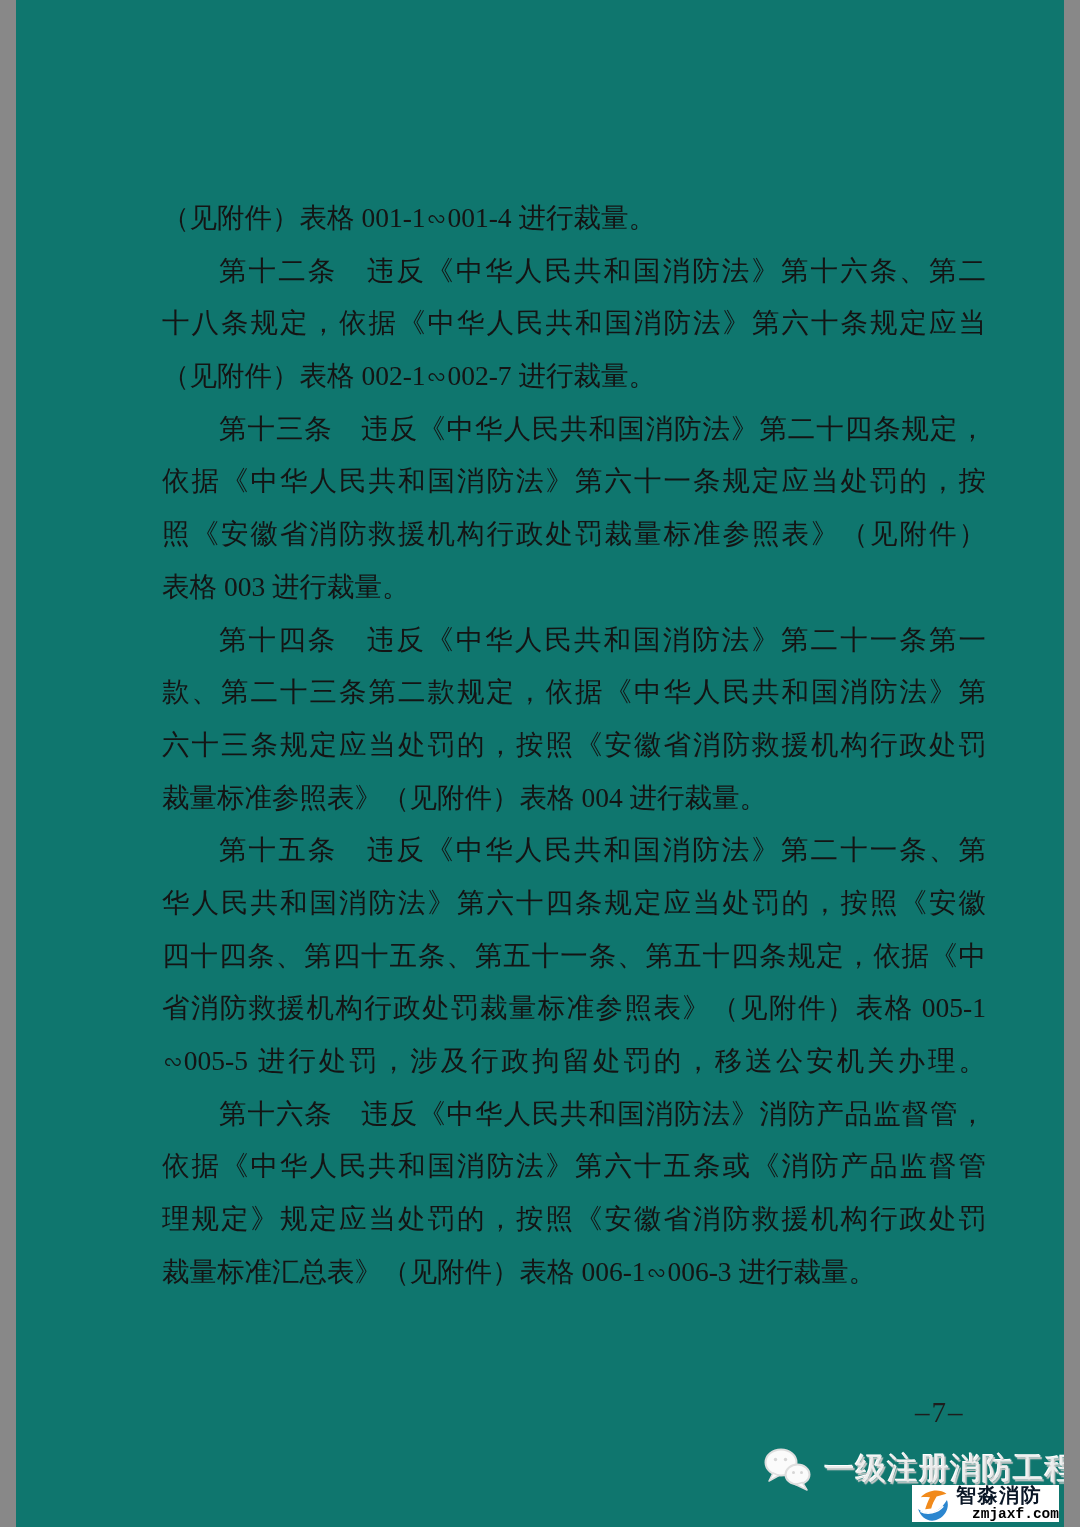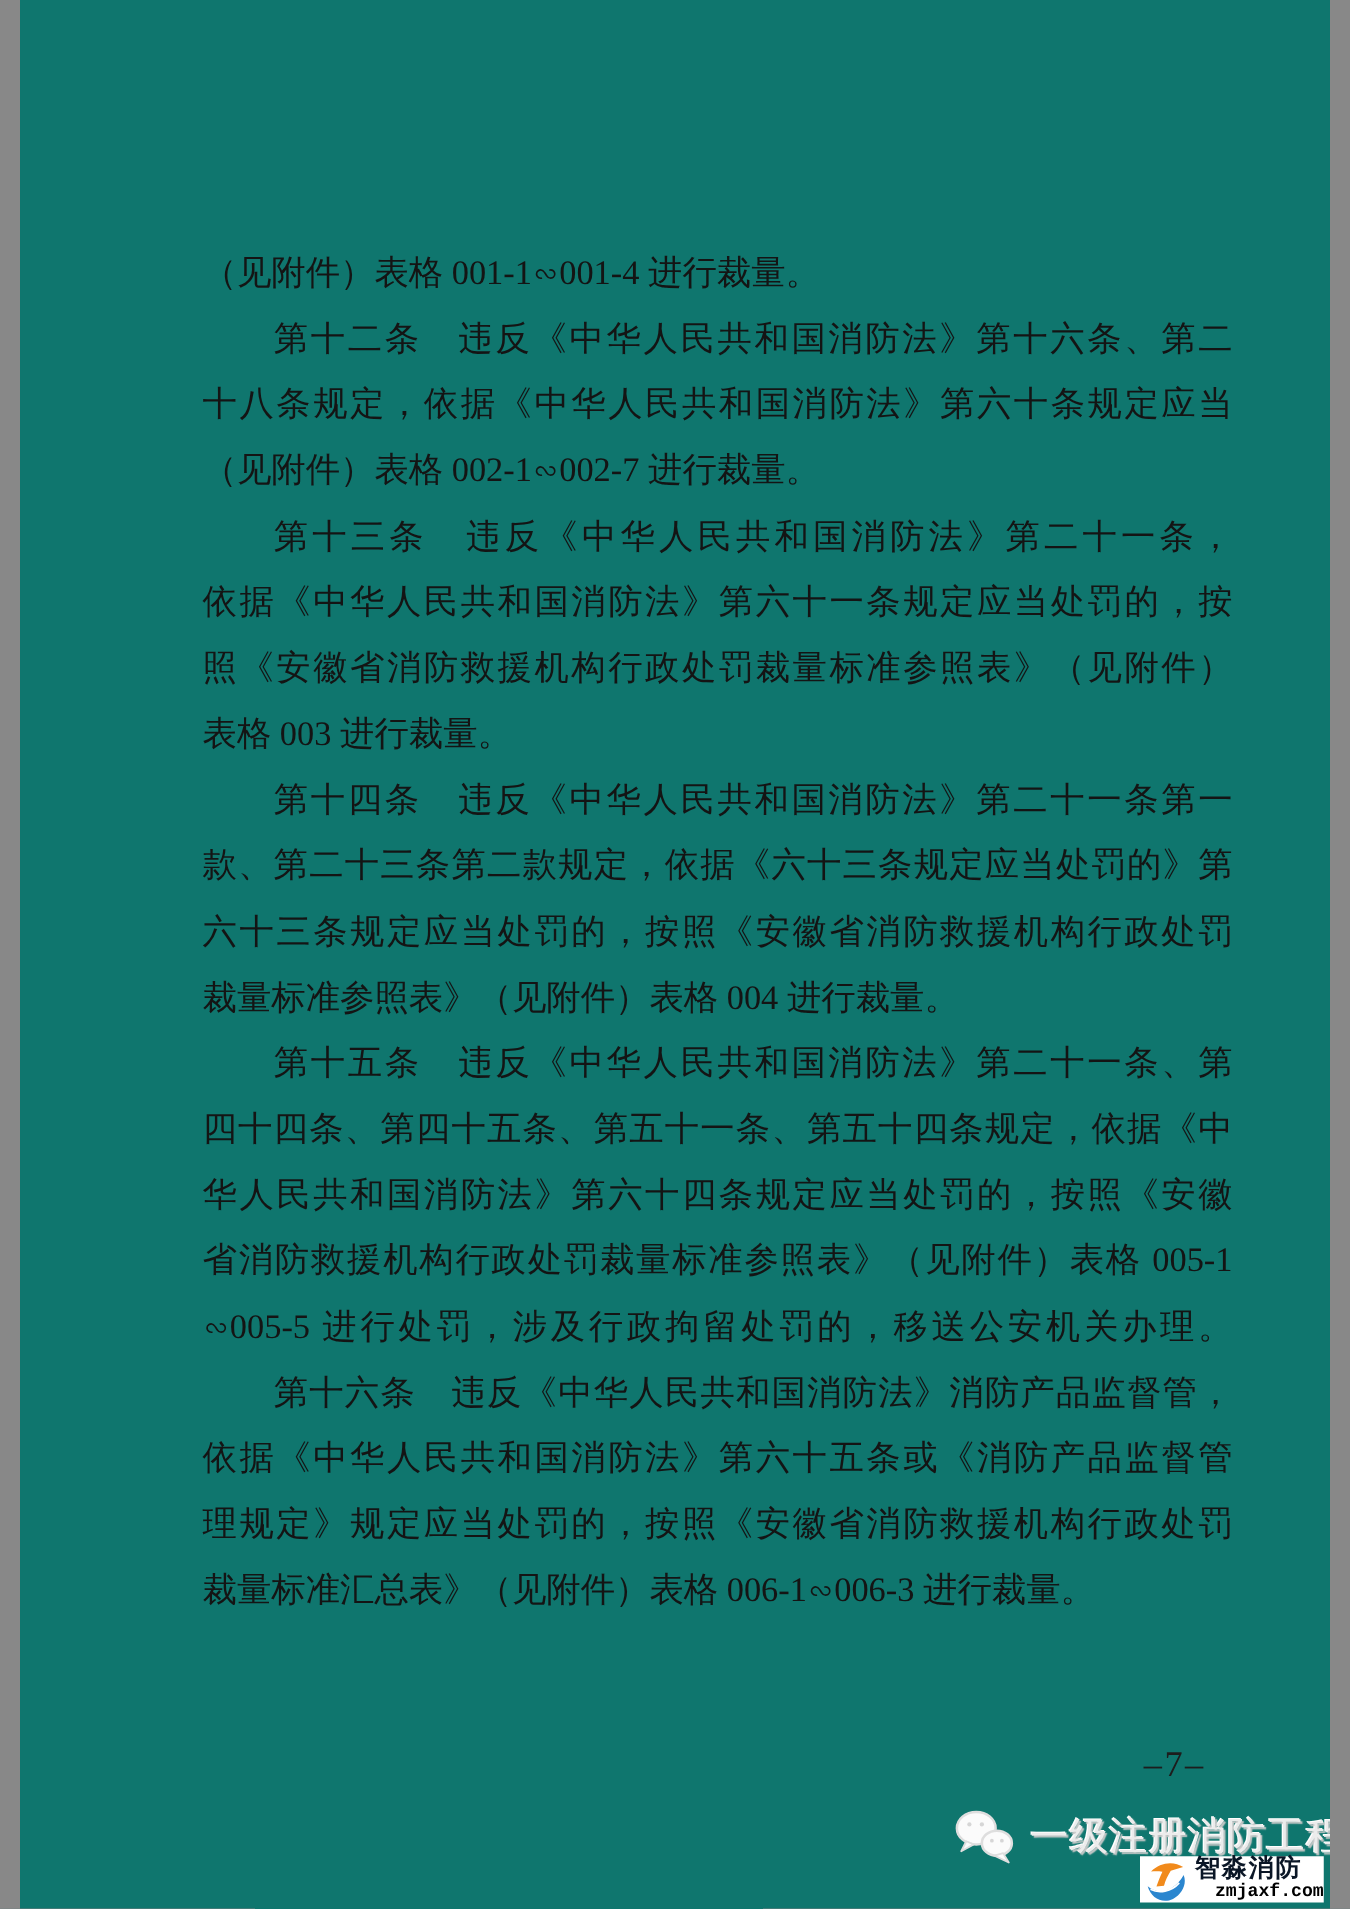--- a/index.html
+++ b/index.html
@@ -105,35 +105,35 @@
   <main class="doc-body" id="doc-body">
       <div class="para">
         <div class="line">（见附件）表格 001-1∽001-4 进行裁量。</div>
       </div>
       <div class="para">
         <div class="line fill indent">第十二条　违反《中华人民共和国消防法》第十六条、第二</div>
         <div class="line fill">十八条规定，依据《中华人民共和国消防法》第六十条规定应当</div>
         <div class="line">（见附件）表格 002-1∽002-7 进行裁量。</div>
       </div>
       <div class="para">
-        <div class="line fill indent">第十三条　违反《中华人民共和国消防法》第二十一条，</div>
+        <div class="line fill indent">第十三条　违反《中华人民共和国消防法》第二十四条规定，</div>
         <div class="line fill">依据《中华人民共和国消防法》第六十一条规定应当处罚的，按</div>
         <div class="line fill">照《安徽省消防救援机构行政处罚裁量标准参照表》（见附件）</div>
         <div class="line">表格 003 进行裁量。</div>
       </div>
       <div class="para">
         <div class="line fill indent">第十四条　违反《中华人民共和国消防法》第二十一条第一</div>
-        <div class="line fill">款、第二十三条第二款规定，依据《六十三条规定应当处罚的》第</div>
+        <div class="line fill">款、第二十三条第二款规定，依据《中华人民共和国消防法》第</div>
         <div class="line fill">六十三条规定应当处罚的，按照《安徽省消防救援机构行政处罚</div>
         <div class="line">裁量标准参照表》（见附件）表格 004 进行裁量。</div>
       </div>
       <div class="para">
         <div class="line fill indent">第十五条　违反《中华人民共和国消防法》第二十一条、第</div>
+        <div class="line fill">华人民共和国消防法》第六十四条规定应当处罚的，按照《安徽</div>
         <div class="line fill">四十四条、第四十五条、第五十一条、第五十四条规定，依据《中</div>
-        <div class="line fill">华人民共和国消防法》第六十四条规定应当处罚的，按照《安徽</div>
         <div class="line fill">省消防救援机构行政处罚裁量标准参照表》（见附件）表格 005-1</div>
         <div class="line fill">∽005-5 进行处罚，涉及行政拘留处罚的，移送公安机关办理。</div>
       </div>
       <div class="para">
         <div class="line fill indent">第十六条　违反《中华人民共和国消防法》消防产品监督管，</div>
         <div class="line fill">依据《中华人民共和国消防法》第六十五条或《消防产品监督管</div>
         <div class="line fill">理规定》规定应当处罚的，按照《安徽省消防救援机构行政处罚</div>
         <div class="line">裁量标准汇总表》（见附件）表格 006-1∽006-3 进行裁量。</div>
       </div>
     </main>

